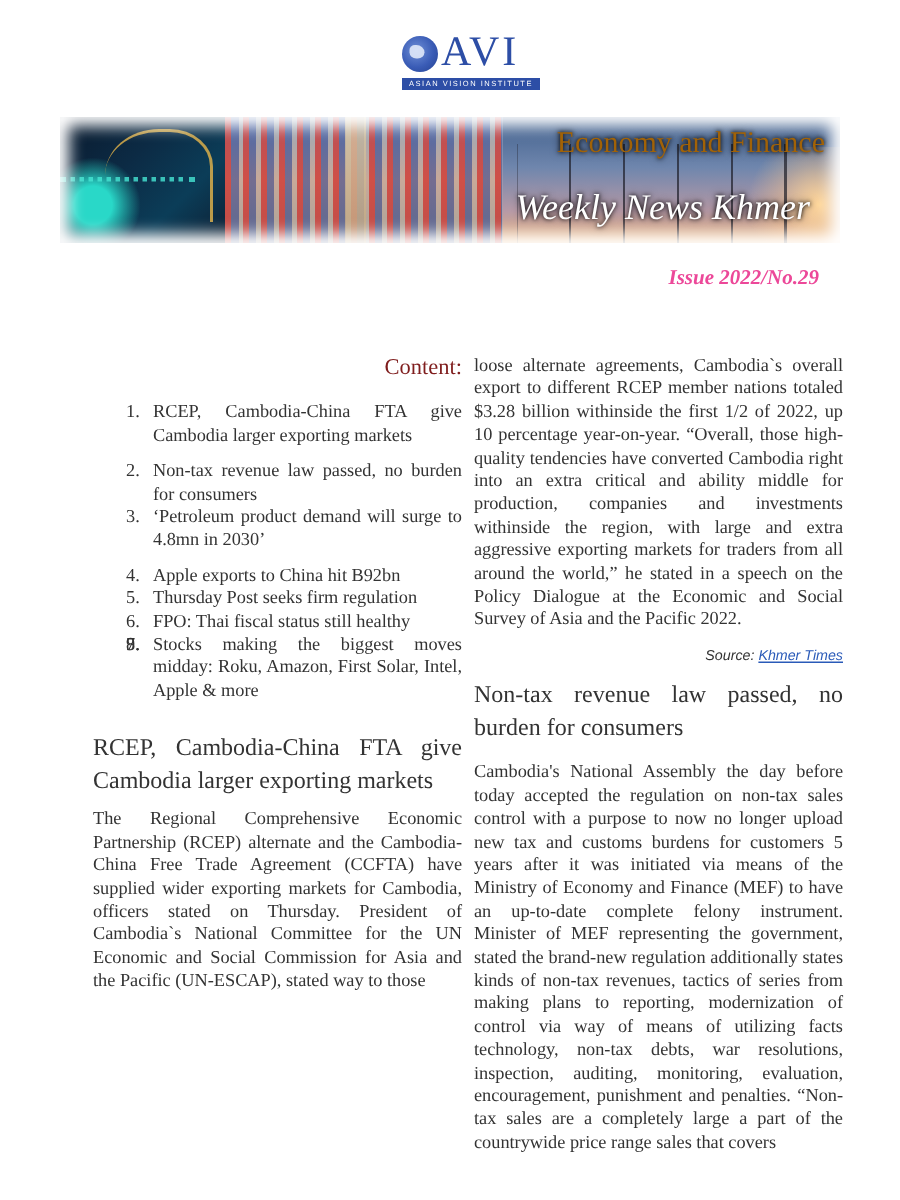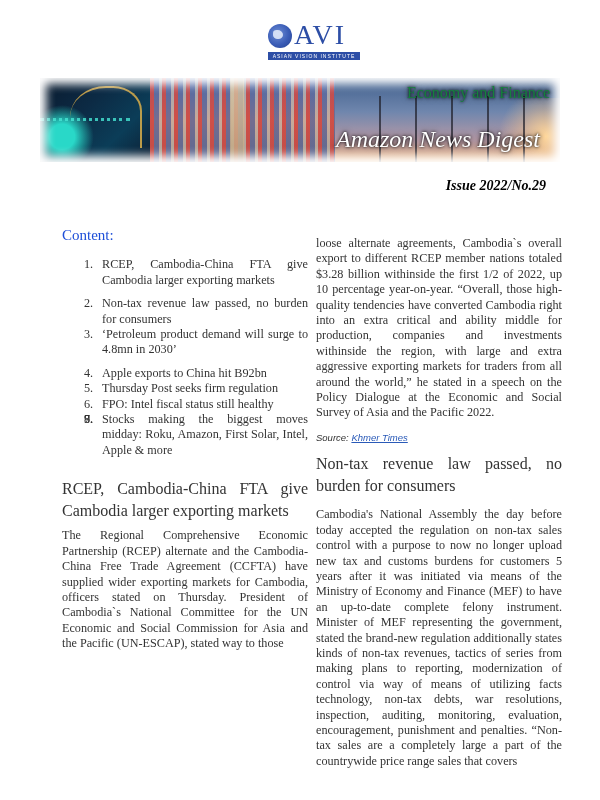--- a/index.html
+++ b/index.html
@@ -21,68 +21,68 @@
   .banner .p2 { position:absolute; left:110px; top:0; width:185px; height:84px;
     background: repeating-linear-gradient(90deg, rgba(210,60,60,.75) 0 4px, rgba(60,90,170,.6) 4px 9px, rgba(200,200,200,.5) 9px 12px),
       linear-gradient(180deg, #6b87a8 0%, #c88a6a 50%, #8a7d6a 100%); }
   .banner .p2::after { content:""; position:absolute; left:80px; top:0; width:14px; height:84px; background:linear-gradient(180deg,#d9c8a6,#c2a57f); opacity:.8; }
   .banner .p3 { position:absolute; left:295px; top:0; width:225px; height:84px;
     background: linear-gradient(180deg, #3f5f8c 0%, #6f86ad 40%, #b79aa6 75%, #e8b27a 100%); }
   .banner .p3::before { content:""; position:absolute; right:0; top:20px; width:70px; height:64px; background:radial-gradient(circle at 80% 60%, #ffd79a 0%, rgba(255,200,140,.4) 40%, transparent 70%); }
   .banner .p3::after { content:""; position:absolute; left:10px; top:18px; width:210px; height:66px;
     background: repeating-linear-gradient(90deg, transparent 0 34px, rgba(30,30,40,.7) 34px 36px); }
   .banner .fade { position:absolute; inset:0; box-shadow: inset 0 0 10px 6px #fff; }
-  .banner .t1 { position:absolute; right:10px; top:6px; font-family:"Liberation Serif", serif; font-size:16px; color:#15803d; text-shadow:0 0 3px #000, 0 0 6px rgba(0,0,0,.6); white-space:nowrap;margin-left:41px; }
+  .banner .t1 { position:absolute; right:10px; top:6px; font-family:"Liberation Serif", serif; font-size:20px; color:#a16207; text-shadow:0 0 3px #000, 0 0 6px rgba(0,0,0,.6); white-space:nowrap;margin-left:41px; }
   .banner .t2 { position:absolute; right:20px; top:48px; font-family:"Liberation Serif", serif; font-style:italic; font-size:24px; color:#fff; text-shadow:0 0 3px #000, 0 0 6px rgba(0,0,0,.6); white-space:nowrap; }
 
-  .issue { position:absolute; right:54px; top:178px; font-family:"Liberation Serif", serif; font-style:italic; font-weight:bold; font-size:14px; color:#000000; }
+  .issue { position:absolute; right:54px; top:178px; font-family:"Liberation Serif", serif; font-style:italic; font-weight:bold; font-size:14px; color:#ec4899; }
 
   .col { position:absolute; top:220px; width:246px; font-size:12.2px; line-height:15.4px; color:#333; }
   .col.left { left:62px; }
   .col.right { left:316px; top:236px; }
-  .toc-title { font-size:15px; margin:8px 0 14px 0; color:#1d4ed8; }
+  .toc-title { font-size:15px; margin:18px 0 14px 0; color:#7f1d1d;text-align:right; }
   ol.toc { margin:0; padding:0; list-style:none; }
   ol.toc li { position:relative; padding-left:40px; text-align:justify; margin-bottom:0; }
   ol.toc li .num { position:absolute; left:22px; top:0; }
   ol.toc li.gap { margin-bottom:8px; }
   h2.art { font-size:16px; line-height:22px; font-weight:normal; margin:20px 0 6px 0; text-align:justify; color:#333; }
   p.body { margin:0; text-align:justify; }
-  .source { font-family:"Liberation Sans", sans-serif; font-style:italic; font-size:9.5px; margin:9px 0 8px 0; color:#333; }
+  .source { font-family:"Liberation Sans", sans-serif; font-style:italic; font-size:9.5px; margin:9px 0 8px 0; color:#333;text-align:right; }
   .source a { color:#2a5ab8; text-decoration:underline; }
   h2.art2 { font-size:16px; line-height:22px; font-weight:normal; margin:0 0 10px 0; text-align:justify; color:#333; }
 </style>
 </head>
 <body>
 
 <div class="logo">
   <div class="globe"></div>
   <div class="avi">AVI</div>
   <div class="sub">ASIAN VISION INSTITUTE</div>
 </div>
 
 <div class="banner">
   <div class="p1"></div>
   <div class="p2"></div>
   <div class="p3"></div>
   <div class="fade"></div>
   <div class="t1">Economy and Finance</div>
-  <div class="t2">Amazon News Digest</div>
+  <div class="t2">Weekly News Khmer</div>
 </div>
 
 <div class="issue">Issue 2022/No.29</div>
 
 <div class="col left">
   <div class="toc-title">Content:</div>
   <ol class="toc">
     <li class="gap"><span class="num">1.</span><span>RCEP, Cambodia-China FTA give Cambodia larger exporting markets</span></li>
     <li><span class="num">2.</span><span>Non-tax revenue law passed, no burden for consumers</span></li>
     <li class="gap"><span class="num">3.</span><span>‘Petroleum product demand will surge to 4.8mn in 2030’</span></li>
     <li><span class="num">4.</span><span>Apple exports to China hit B92bn</span></li>
     <li><span class="num">5.</span><span>Thursday Post seeks firm regulation</span></li>
-    <li><span class="num">6.</span><span>FPO: Intel fiscal status still healthy</span></li>
+    <li><span class="num">6.</span><span>FPO: Thai fiscal status still healthy</span></li>
     <li><span class="num">7.</span></li>
     <li><span class="num">8.</span></li>
     <li><span class="num">9.</span><span>Stocks making the biggest moves midday: Roku, Amazon, First Solar, Intel, Apple &amp; more</span></li>
   </ol>
 
   <h2 class="art">RCEP, Cambodia-China FTA give Cambodia larger exporting markets</h2>
   <p class="body">The Regional Comprehensive Economic Partnership (RCEP) alternate and the Cambodia-China Free Trade Agreement (CCFTA) have supplied wider exporting markets for Cambodia, officers stated on Thursday. President of Cambodia`s National Committee for the UN Economic and Social Commission for Asia and the Pacific (UN-ESCAP), stated way to those</p>
 </div>
 
 <div class="col right">

